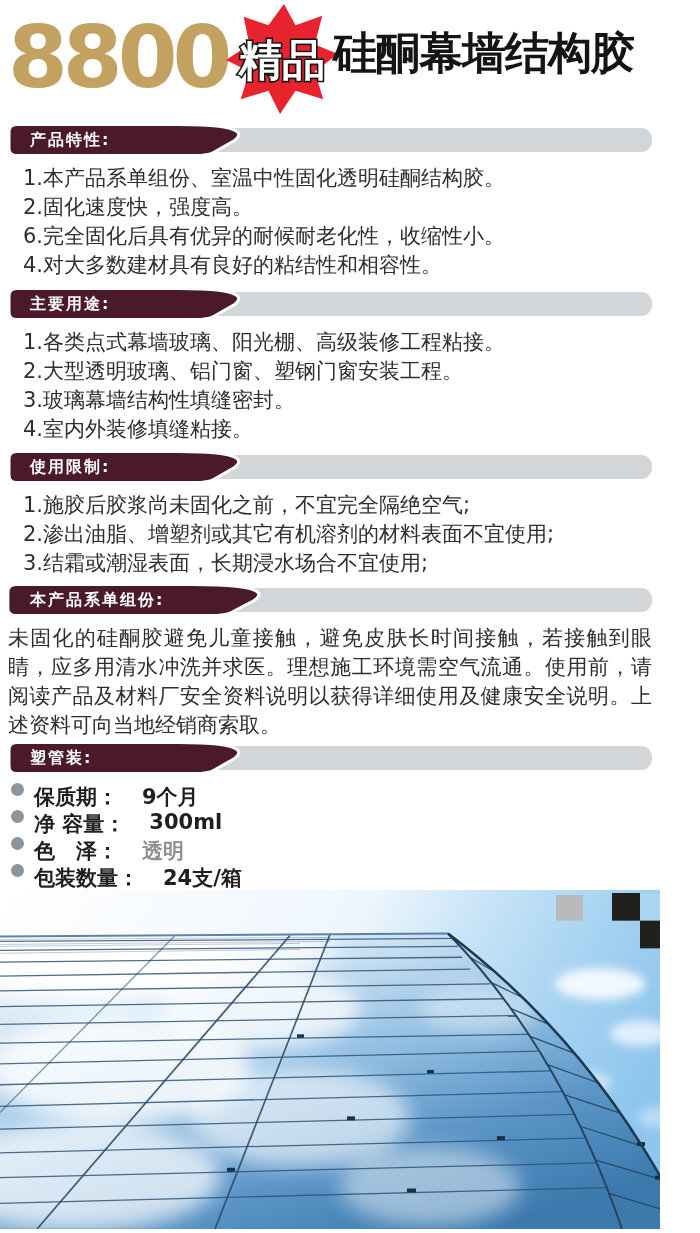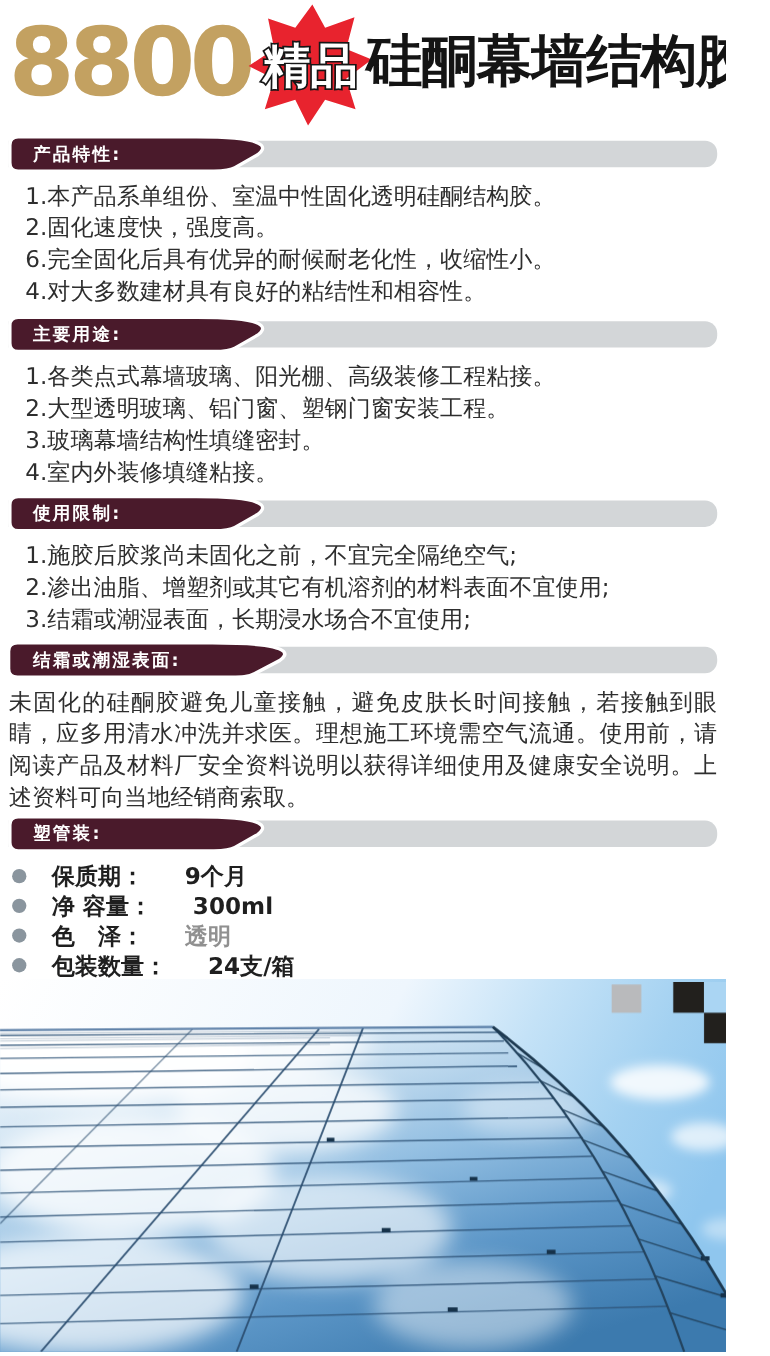--- a/index.html
+++ b/index.html
@@ -4,38 +4,38 @@
 <style>
   html,body{margin:0;padding:0;background:#fff;}
   .page{width:660px;height:1233px;position:relative;background:#fff;overflow:hidden;
         font-family:"DejaVu Sans","Liberation Sans",sans-serif;}
   
   .header{position:relative;height:115px;}
   .code{position:absolute;left:8px;top:14px;font-size:86px;font-weight:800;
         color:#c3a161;letter-spacing:-5px;line-height:1;}
   .badge{position:absolute;left:220px;top:3px;width:124px;height:112px;}
   .badge svg{width:100%;height:100%;display:block;}
-  .title{position:absolute;left:333px;top:28px;font-size:51px;font-weight:900;
+  .title{position:absolute;left:333px;top:28px;font-size:44px;font-weight:900;
          color:#141414;letter-spacing:-1px;line-height:1.15;white-space:nowrap;}
   
   .section{position:relative;}
   .banner{position:relative;height:36px;margin:0 8px;}
   .graybar{position:absolute;left:0;right:0;top:6px;height:24px;background:#d3d6d8;
            border-radius:0 11px 11px 0;}
   .banner svg{position:absolute;left:-3px;top:0;}
   .banner-text{position:absolute;left:22px;top:5px;font-size:16px;font-weight:bold;
                color:#ffffff;letter-spacing:2px;line-height:26px;}
   .wide .banner svg{width:258px;}
   
   .list{padding:6px 10px 0 23px;}
   .list-item{font-size:21px;line-height:29px;color:#2e2e2e;white-space:nowrap;}
   .para{padding:6px 8px 0 8px;font-size:21px;line-height:29px;color:#2e2e2e;
         text-align:justify;}
   .specs{padding:7px 0 0 11px;}
-  .spec-row{display:flex;align-items:center;height:27px;gap:13px;}
+  .spec-row{display:flex;align-items:flex-start;height:27px;}
   .dot{width:13px;height:13px;border-radius:50%;background:#8a959e;margin-right:10px;flex:0 0 auto;}
   .spec-label{font-size:21px;font-weight:bold;color:#1f1f1f;}
   .spec-value{font-size:21px;font-weight:bold;color:#1f1f1f;margin-left:24px;}
   .spec-value.muted{color:#909090;font-weight:bold;}
   
   .photo{position:absolute;left:0;top:890px;width:700px;height:339px;}
   .photo svg{display:block;width:100%;height:100%;}
   
   .s1{margin-top:7px;} .s2{margin-top:6px;} .s3{margin-top:5px;}
   .s4{margin-top:4px;} .s5{margin-top:0px;}
@@ -102,21 +102,21 @@
       <div class="list-item">3.结霜或潮湿表面，长期浸水场合不宜使用;</div>
     </div>
   </div>
 
   <div class="section s4 wide">
     <div class="banner">
       <div class="graybar"></div>
       <svg width="258" height="36" viewBox="0 0 236 36" preserveAspectRatio="none">
         <path fill="#4a1a2b" stroke="#ffffff" stroke-width="3" d="M10,2.5 L172,2.5 C210,2.5 226,5 231,10 C233.5,12.5 232,15.5 228,18.5 L207,30.5 C202,33.5 196,33.5 188,33.5 L10,33.5 C5,33.5 2.5,31 2.5,26 L2.5,10 C2.5,5 5,2.5 10,2.5 Z"></path>
       </svg>
-      <span class="banner-text">结霜或潮湿表面:</span>
+      <span class="banner-text">本产品系单组份:</span>
     </div>
     <div class="para">未固化的硅酮胶避免儿童接触，避免皮肤长时间接触，若接触到眼睛，应多用清水冲洗并求医。理想施工环境需空气流通。使用前，请阅读产品及材料厂安全资料说明以获得详细使用及健康安全说明。上述资料可向当地经销商索取。</div>
   </div>
 
   <div class="section s5">
     <div class="banner">
       <div class="graybar"></div>
       <svg width="239" height="36" viewBox="0 0 236 36">
         <path fill="#4a1a2b" stroke="#ffffff" stroke-width="3" d="M10,2.5 L172,2.5 C210,2.5 226,5 231,10 C233.5,12.5 232,15.5 228,18.5 L207,30.5 C202,33.5 196,33.5 188,33.5 L10,33.5 C5,33.5 2.5,31 2.5,26 L2.5,10 C2.5,5 5,2.5 10,2.5 Z"></path>
       </svg>

